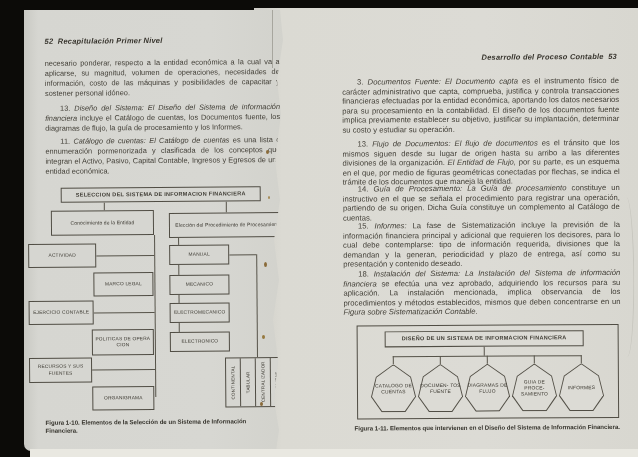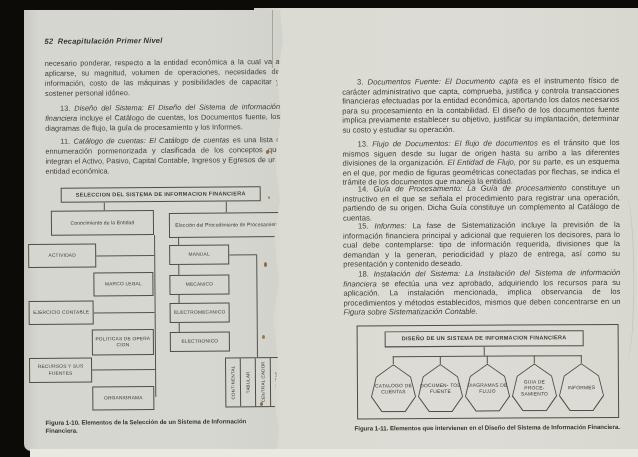--- a/index.html
+++ b/index.html
@@ -63,20 +63,23 @@
   .curl{position:absolute;right:4px;top:190px;width:14px;height:160px;border-right:1px solid #c3c2ba;
     border-radius:0 50% 50% 0/0 50% 50% 0;opacity:.8;}
 </style>
 </head>
 <body>
 
 <div>
 
   <div class="page page-right">
     <div class="page-inner">
+      <div class="running-head rh-right">
+        <span>Desarrollo del Proceso Contable</span>&nbsp;&nbsp;<span class="rh-num">53</span>
+      </div>
 
       <p class="para indent" style="top:69px">
         <span>3.</span>
         <span class="it">Documentos Fuente: El Documento capta</span>
         <span>es el instrumento físico de carácter administrativo que capta, comprueba, justifica y controla transacciones financieras efectuadas por la entidad económica, aportando los datos necesarios para su procesamiento en la contabilidad. El diseño de los documentos fuente implica previamente establecer su objetivo, justificar su implantación, determinar su costo y estudiar su operación.</span>
       </p>
 
       <p class="para indent" style="top:131px">
         <span>13.</span>
         <span class="it">Flujo de Documentos: El flujo de documentos</span>

